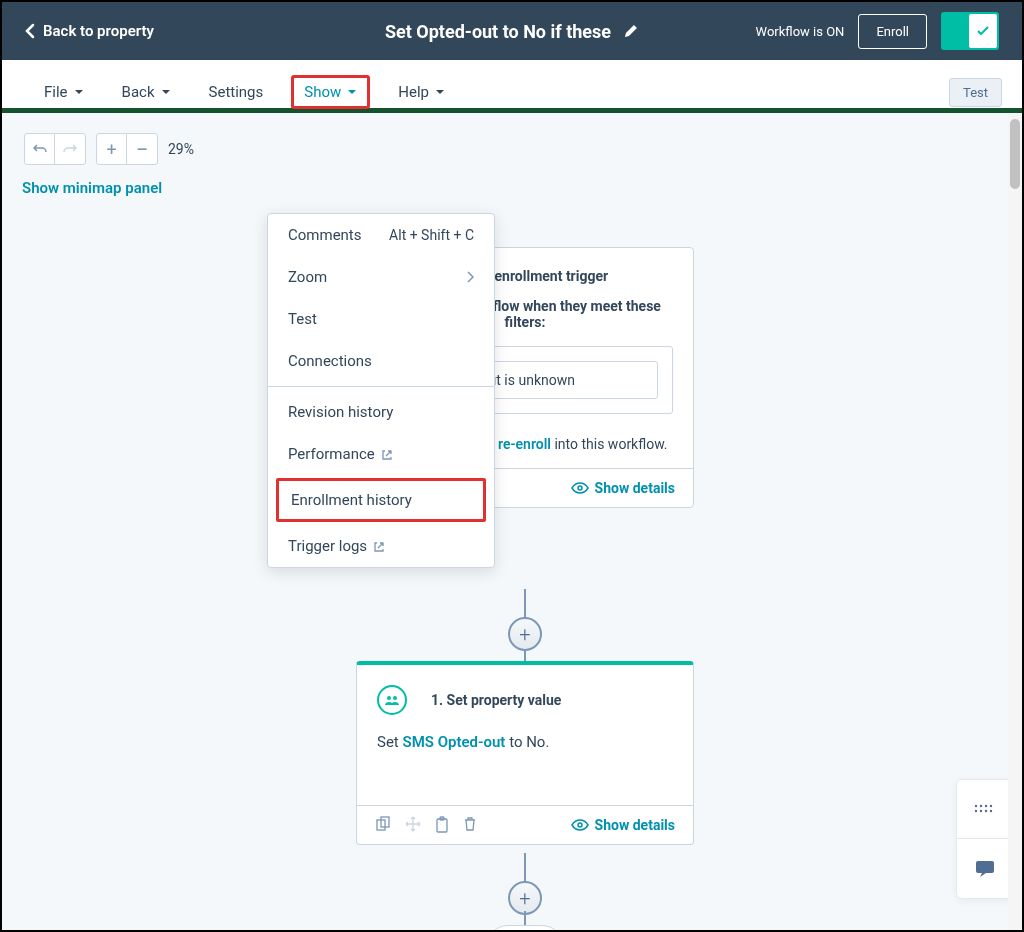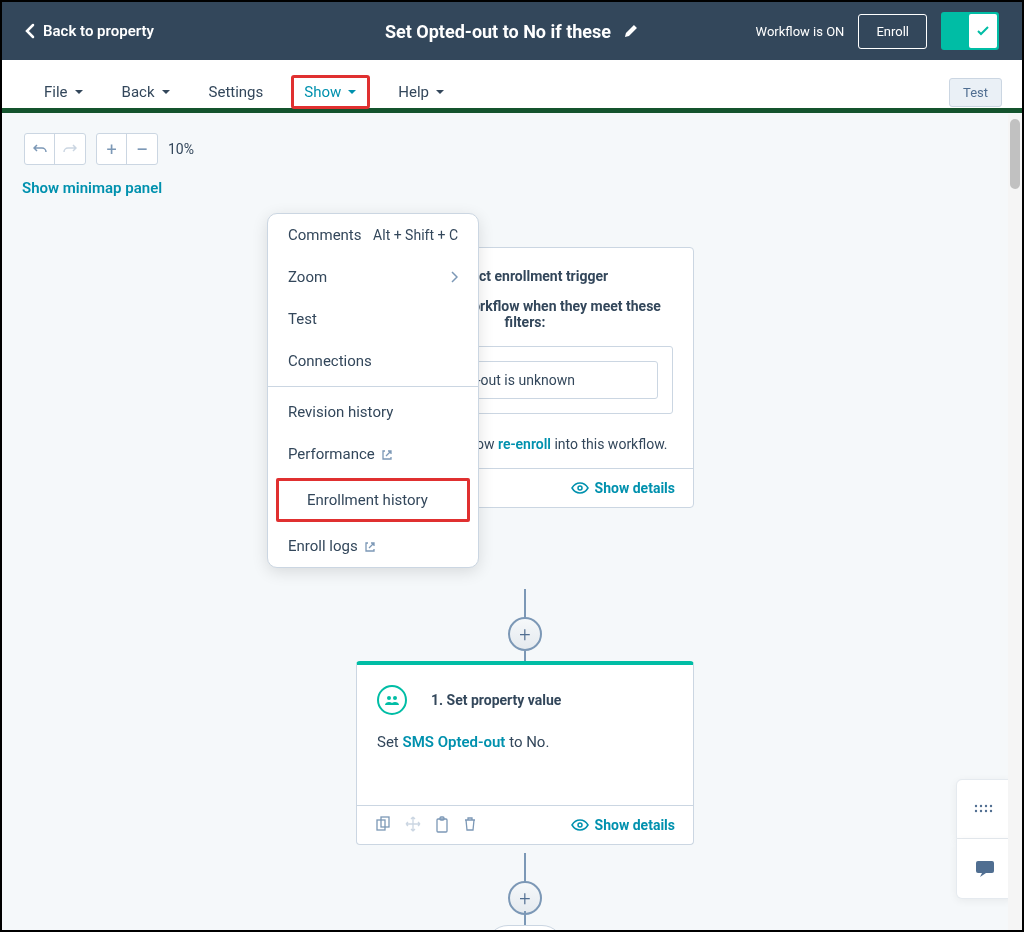--- a/index.html
+++ b/index.html
@@ -17,24 +17,24 @@
 .menu-item { display:flex; align-items:center; gap:6px; padding:7px 10px; font-size:15px; color:#33475b; cursor:pointer; margin-right:18px; }
 .menu-item.active { color:#0091ae; border:3px solid #e03030; border-radius:3px; padding:5px 10px; }
 .test-btn { margin-left:auto; background:#eaf0f6; border:1px solid #cbd6e2; color:#506e91; padding:6px 13px; font-size:13px; border-radius:3px; }
 .canvas { position:relative; height:818px; background:#f5f8fa; overflow:hidden; }
 .toolbar { position:absolute; left:22px; top:20px; display:flex; align-items:center; gap:10px; }
 .tgroup { display:flex; background:#fff; border:1px solid #cbd6e2; border-radius:3px; }
 .tbtn { width:30px; height:30px; display:flex; align-items:center; justify-content:center; color:#7c98b6; border-right:1px solid #cbd6e2; }
 .tbtn:last-child { border-right:none; }
 .zoom { font-size:14px; color:#33475b; }
 .minimap { position:absolute; left:20px; top:66px; color:#0091ae; font-weight:600; font-size:15px; }
-.dropdown { position:absolute; left:265px; top:100px; width:212px; background:#fff; border:1px solid #cbd6e2; border-radius:10px; box-shadow:0 4px 16px rgba(0,0,0,0.12); z-index:50; }
+.dropdown { position:absolute; left:265px; top:100px; width:228px; background:#fff; border:1px solid #cbd6e2; border-radius:4px; box-shadow:0 4px 16px rgba(0,0,0,0.12); z-index:50; }
 .dd-item { padding:12px 20px; font-size:15px; color:#33475b; display:flex; align-items:center; justify-content:space-between; cursor:pointer; }
 .dd-item .shortcut { font-size:14px; color:#33475b; }
-.dd-item.highlight { border:3px solid #e03030; margin:3px 8px; padding:10px 28px; border-radius:2px; }
+.dd-item.highlight { border:3px solid #e03030; margin:3px 8px; padding:10px 12px; border-radius:2px; }
 .dd-divider { height:1px; background:#cbd6e2; margin:4px 0; }
 .ext-icon { color:#7c98b6; margin-left:6px; }
 .card { position:absolute; left:354px; width:338px; background:#fff; border:1px solid #cbd6e2; border-radius:4px; }
 .card1 { top:134px; }
 .card2 { top:548px; border-top:4px solid #00bda5; }
 .card-inner { padding:20px 20px 16px 20px; }
 .trigger-title { text-align:center; font-weight:700; font-size:14px; color:#33475b; margin-bottom:14px; }
 .trigger-sub { text-align:center; font-weight:700; font-size:14px; color:#33475b; margin-bottom:16px; }
 .filter-box { border:1px solid #cbd6e2; border-radius:3px; padding:14px; }
 .filter-pill { border:1px solid #cbd6e2; border-radius:3px; padding:10px 14px; font-size:14px; color:#33475b; }
@@ -136,21 +136,21 @@
       <div class="tbtn">
           <svg width="14" height="14" viewBox="0 0 14 14" fill="none">
             <path d="M10 3l3 3-3 3M13 6H5a4 4 0 00-4 4" stroke="#cbd6e2" stroke-width="1.5"></path>
           </svg>
         </div>
     </div>
     <div class="tgroup">
       <div class="tbtn" style="color:#7c98b6;font-size:18px">+</div>
       <div class="tbtn" style="color:#7c98b6;font-size:22px">−</div>
     </div>
-    <span class="zoom">10%</span>
+    <span class="zoom">29%</span>
   </div>
   <div class="minimap">Show minimap panel</div>
 
   <div class="dropdown">
     <div class="dd-item">
         <span>Comments</span>
         <span class="shortcut">Alt + Shift + C</span>
       </div>
     <div class="dd-item">
         <span>Zoom</span>
@@ -170,21 +170,21 @@
       </div>
     <div class="dd-item">
         <span><span>Performance</span><svg class="ext-icon" width="12" height="12" viewBox="0 0 12 12" fill="none" style="display:inline;vertical-align:middle">
             <path d="M4 2H2v8h8V8M7 2h3v3M10 2L5 7" stroke="#7c98b6" stroke-width="1.3"></path>
           </svg></span>
       </div>
     <div class="dd-item highlight">
         <span>Enrollment history</span>
       </div>
     <div class="dd-item">
-        <span><span>Enroll logs</span><svg class="ext-icon" width="12" height="12" viewBox="0 0 12 12" fill="none" style="display:inline;vertical-align:middle">
+        <span><span>Trigger logs</span><svg class="ext-icon" width="12" height="12" viewBox="0 0 12 12" fill="none" style="display:inline;vertical-align:middle">
             <path d="M4 2H2v8h8V8M7 2h3v3M10 2L5 7" stroke="#7c98b6" stroke-width="1.3"></path>
           </svg></span>
       </div>
   </div>
 
   <div class="card card1">
     <div class="card-inner">
       <div class="trigger-title">Contact enrollment trigger</div>
       <div class="trigger-sub">Trigger the workflow when they meet these filters:</div>
       <div class="filter-box">

